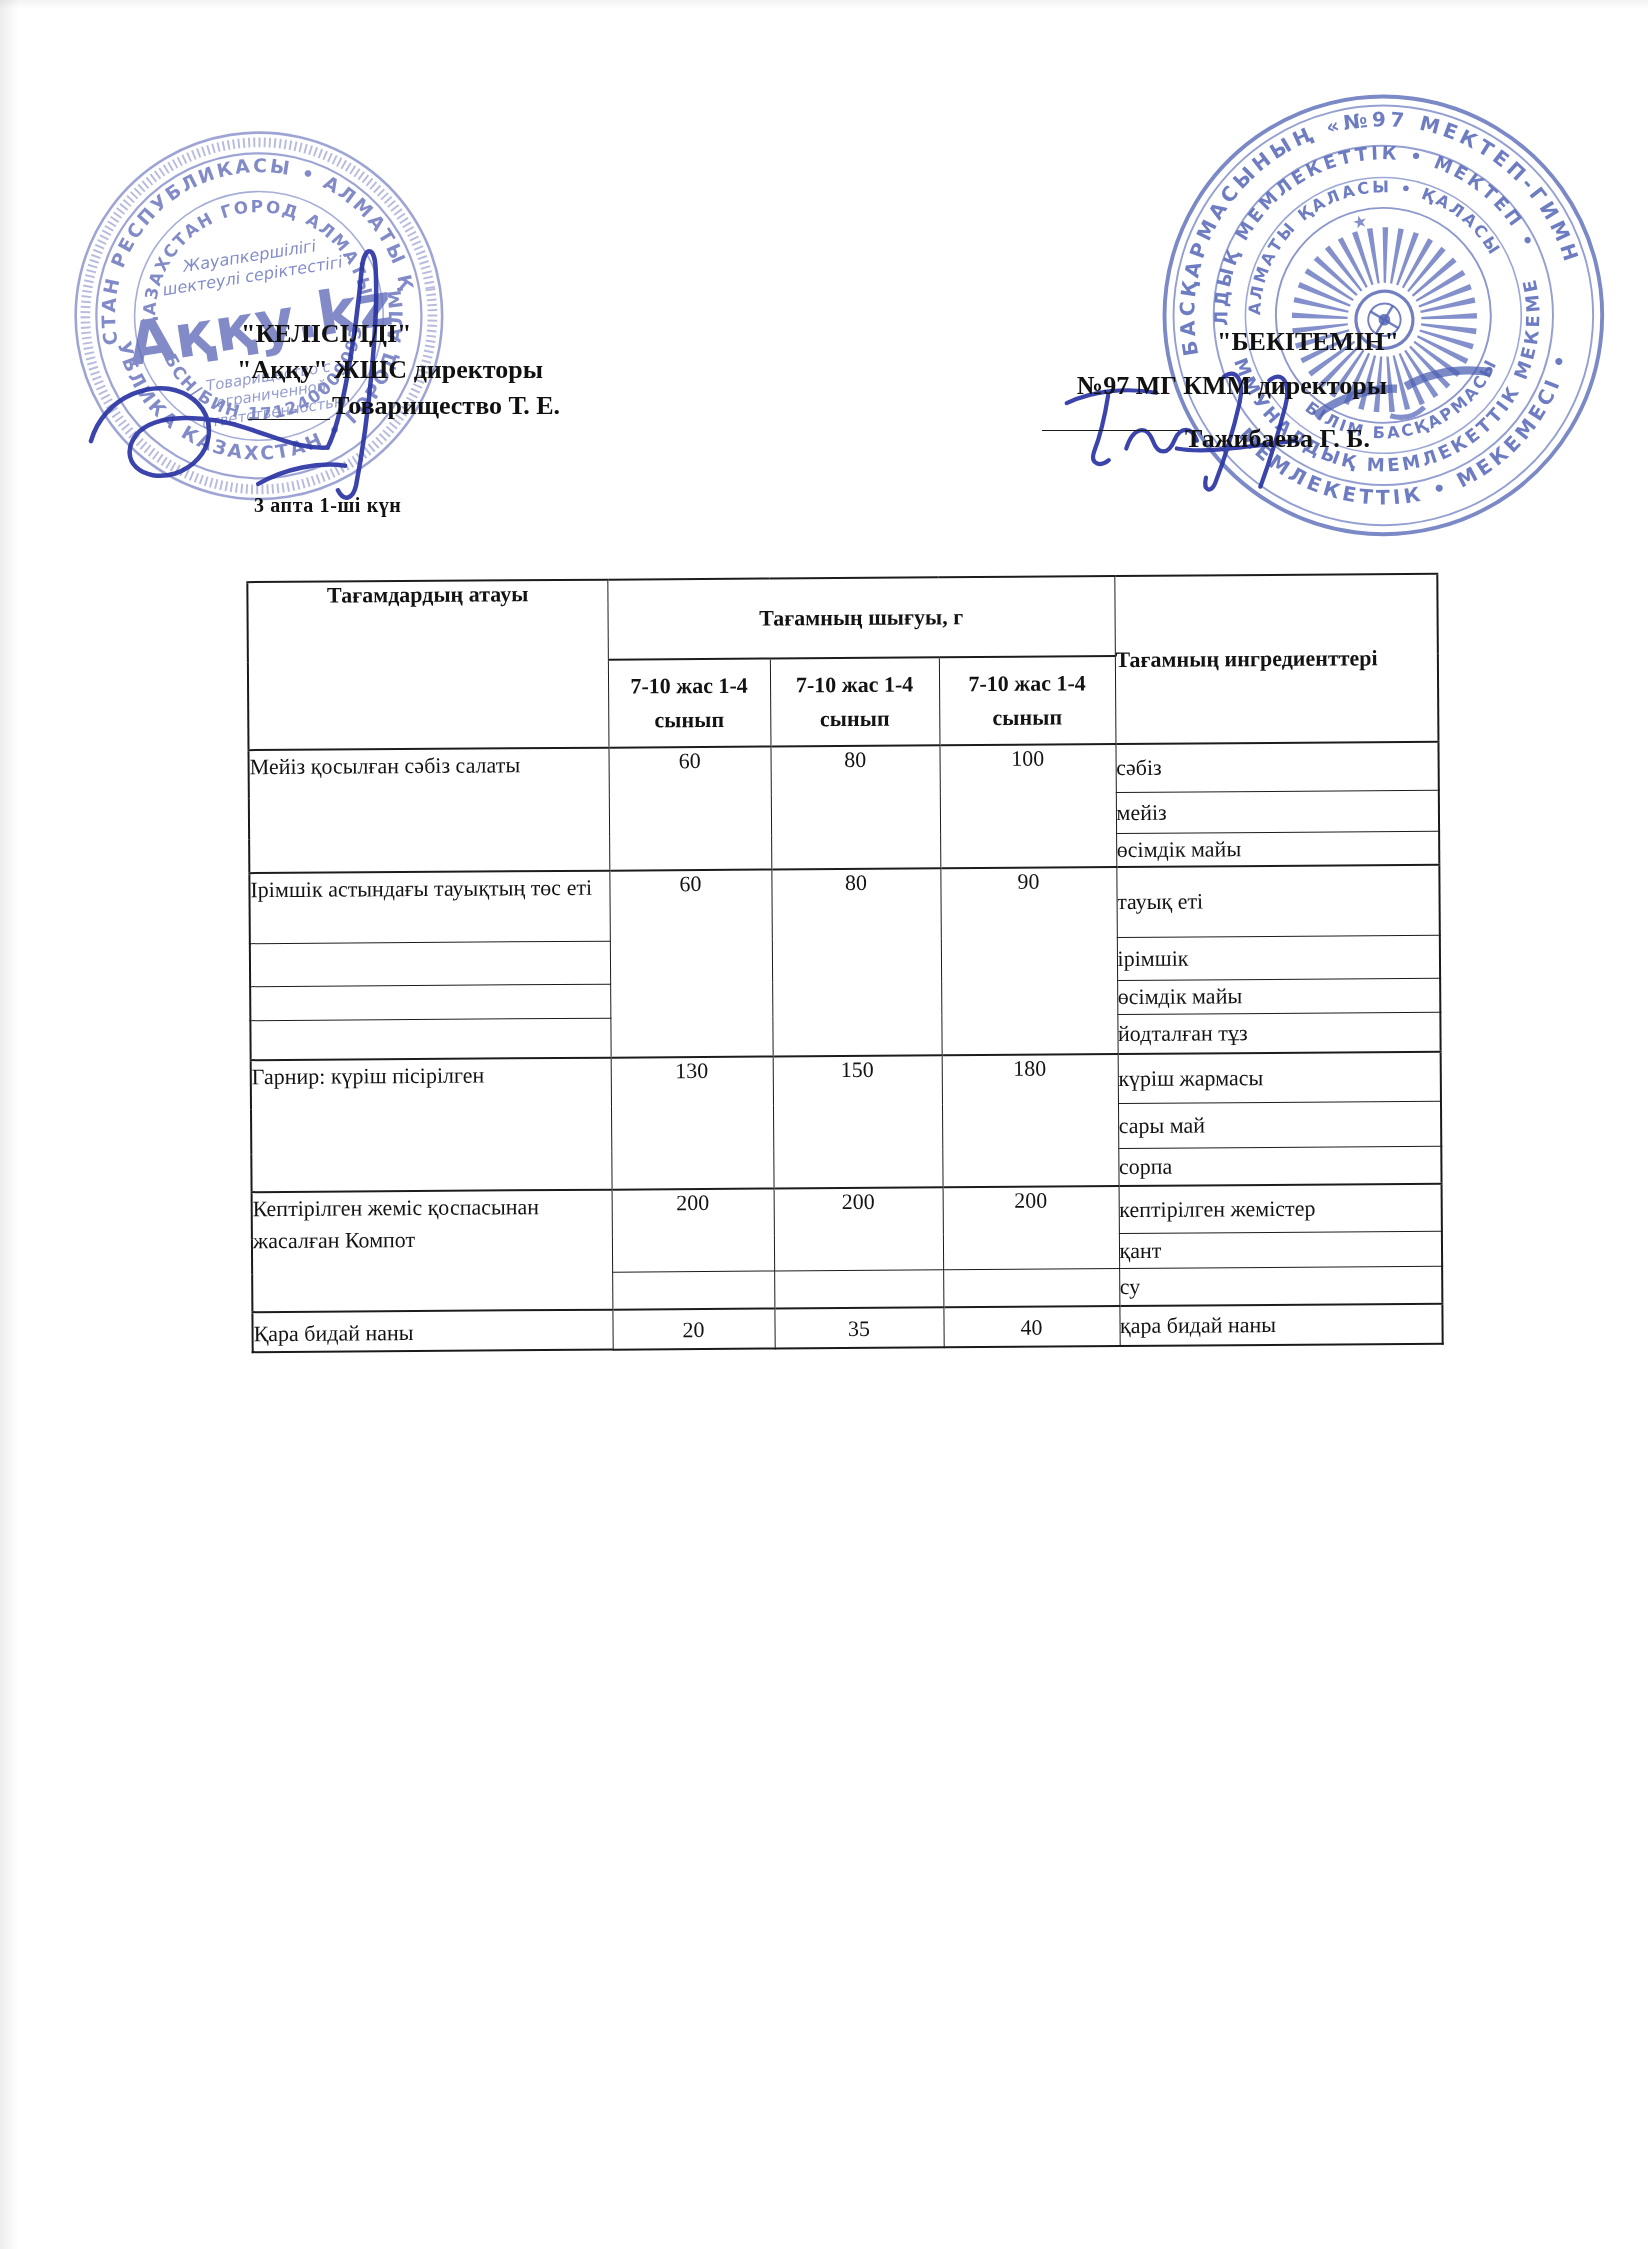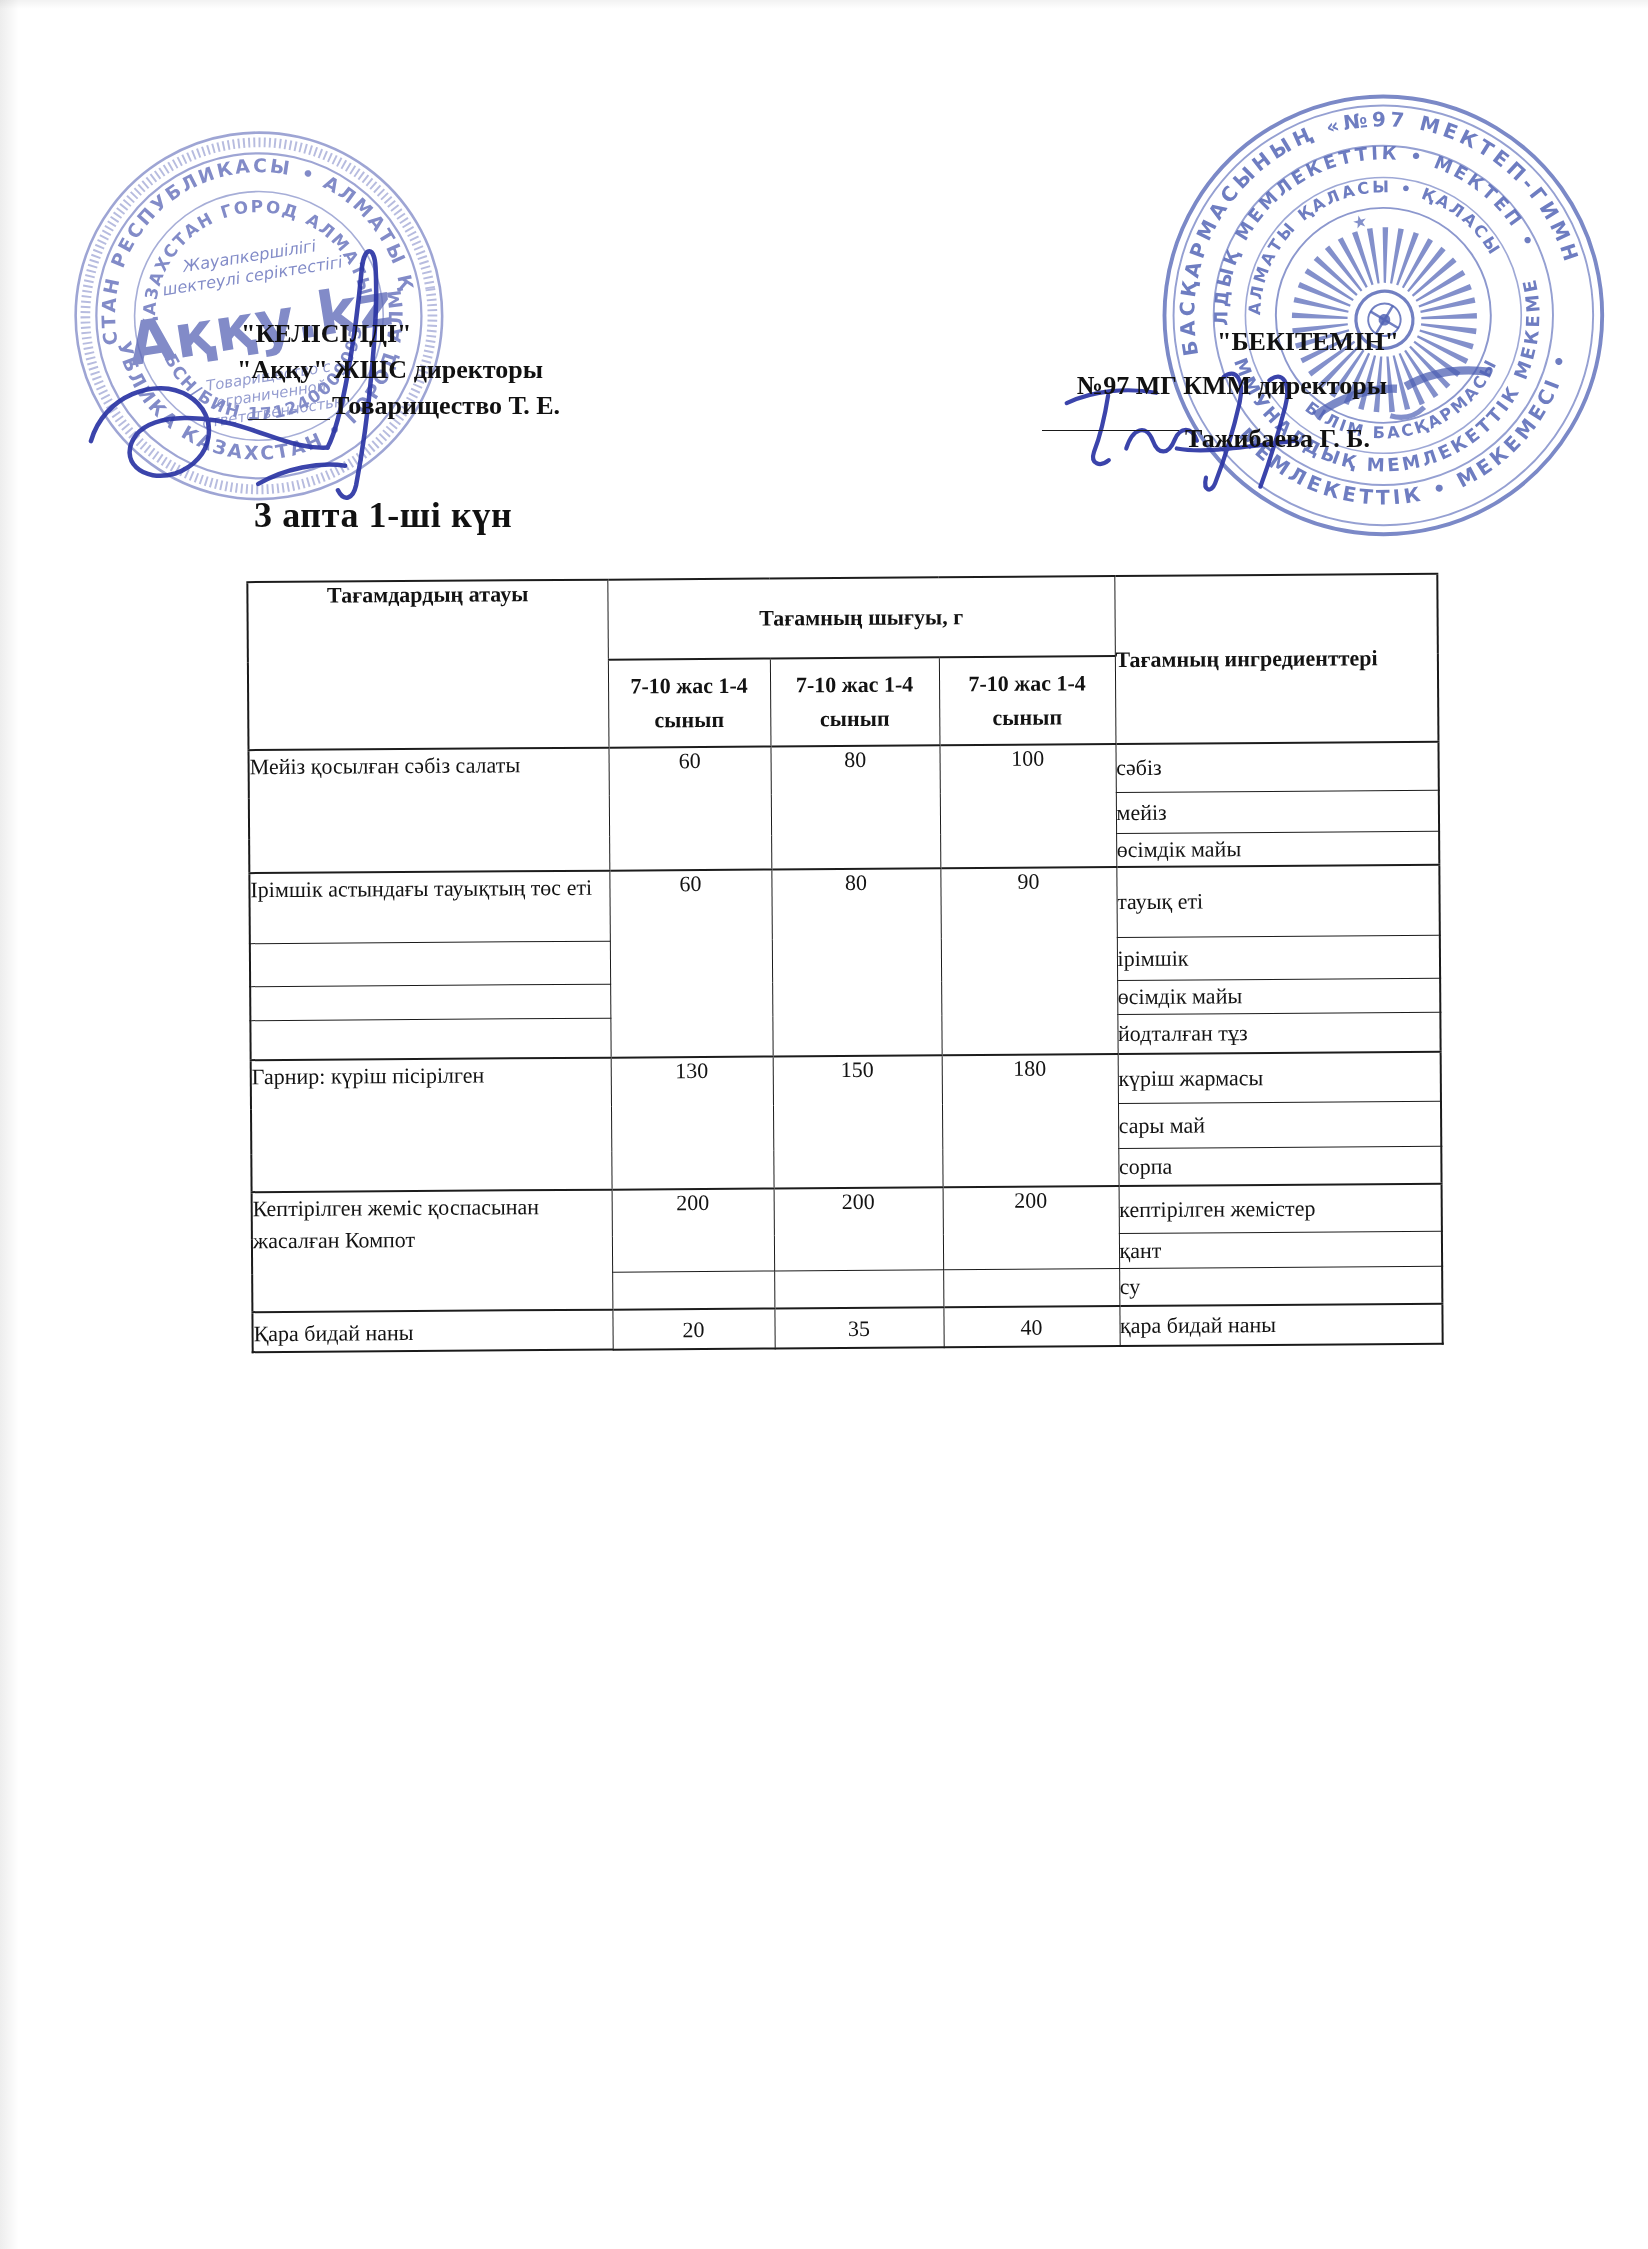--- a/index.html
+++ b/index.html
@@ -24,21 +24,21 @@
   }
 
   .abs { position:absolute; }
 
   
   .appr { font-weight: bold; font-size: 26px; white-space: nowrap; z-index: 30; }
   .underline-mark { position:absolute; border-bottom: 1.9px solid #1a1a1a; z-index: 29; }
 
   .heading {
     position:absolute; left: 254px; top: 494px;
-    font-weight: bold; font-size: 36px; letter-spacing: 0.6px; z-index: 30;
+    font-weight: bold; font-size: 20px; letter-spacing: 0.6px; z-index: 30;
   }
 
   
   .stamp { position:absolute; z-index: 10; }
   .stamp text { font-family: "DejaVu Sans", sans-serif; }
 
   
   .signature { position:absolute; z-index: 20; }
 
   

